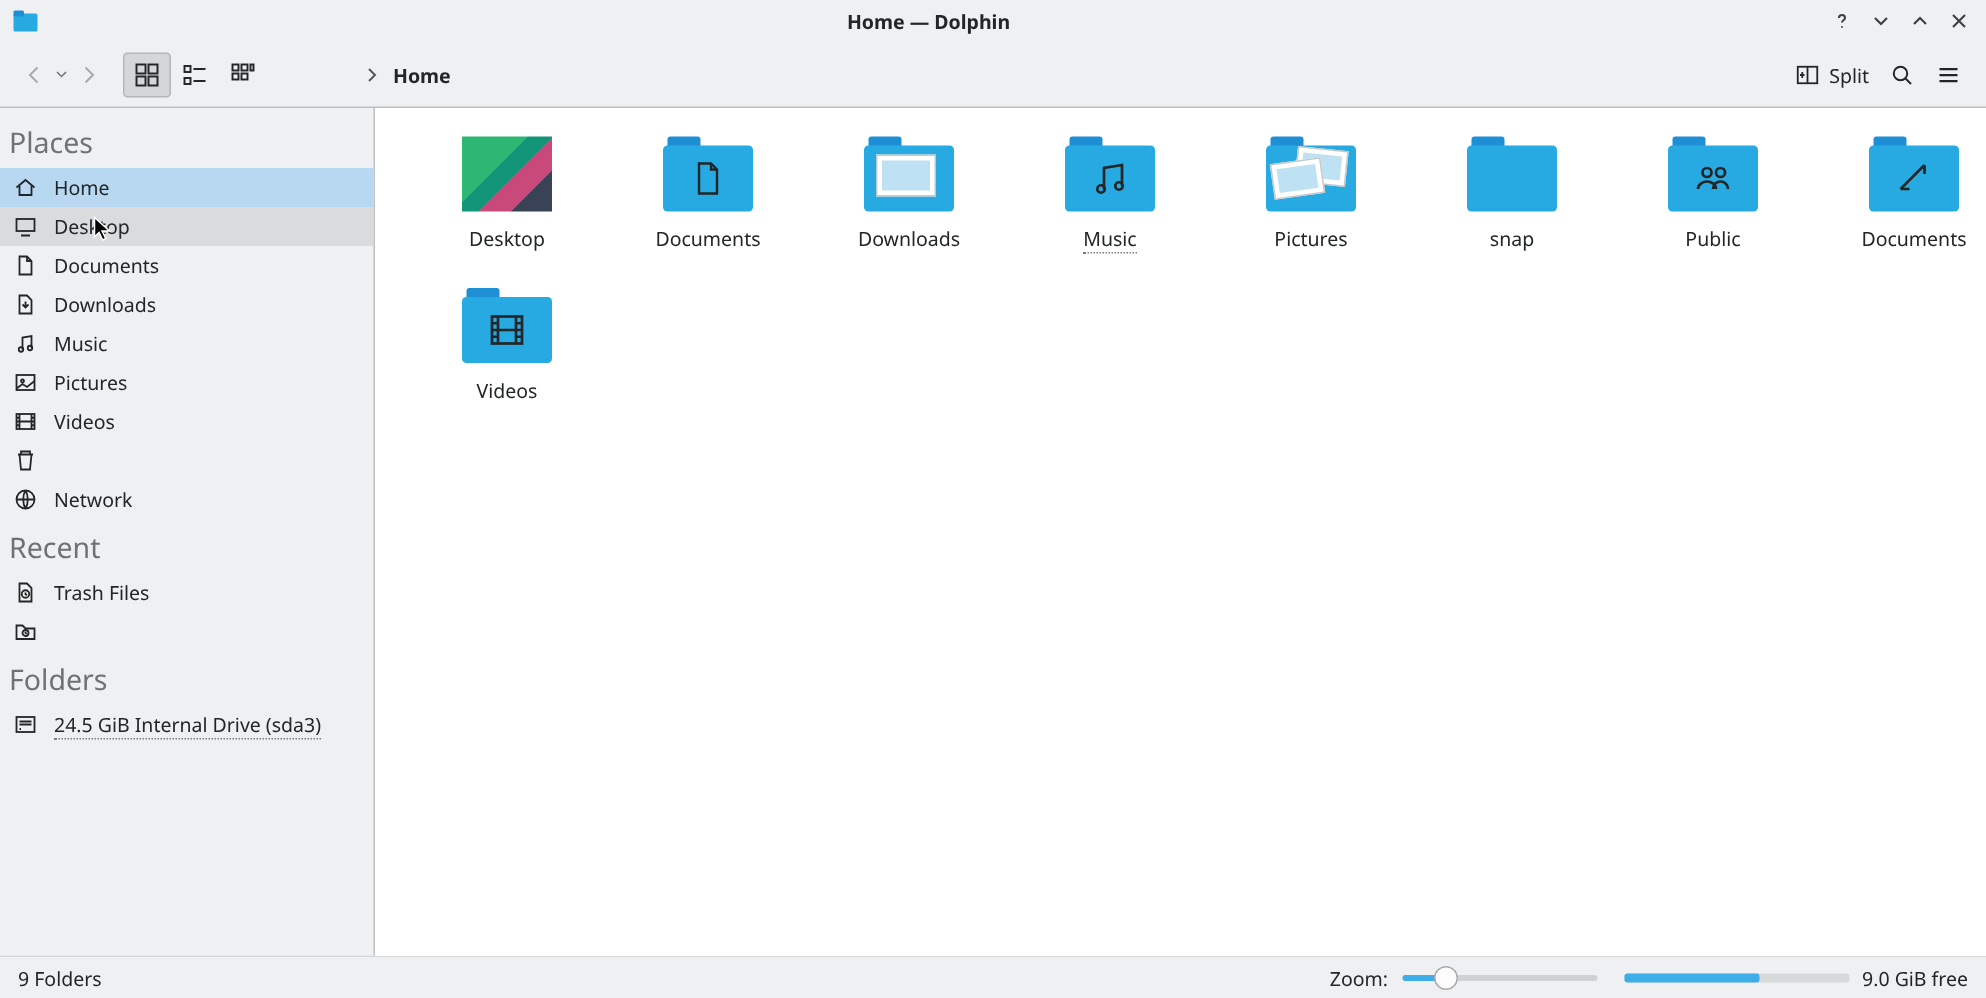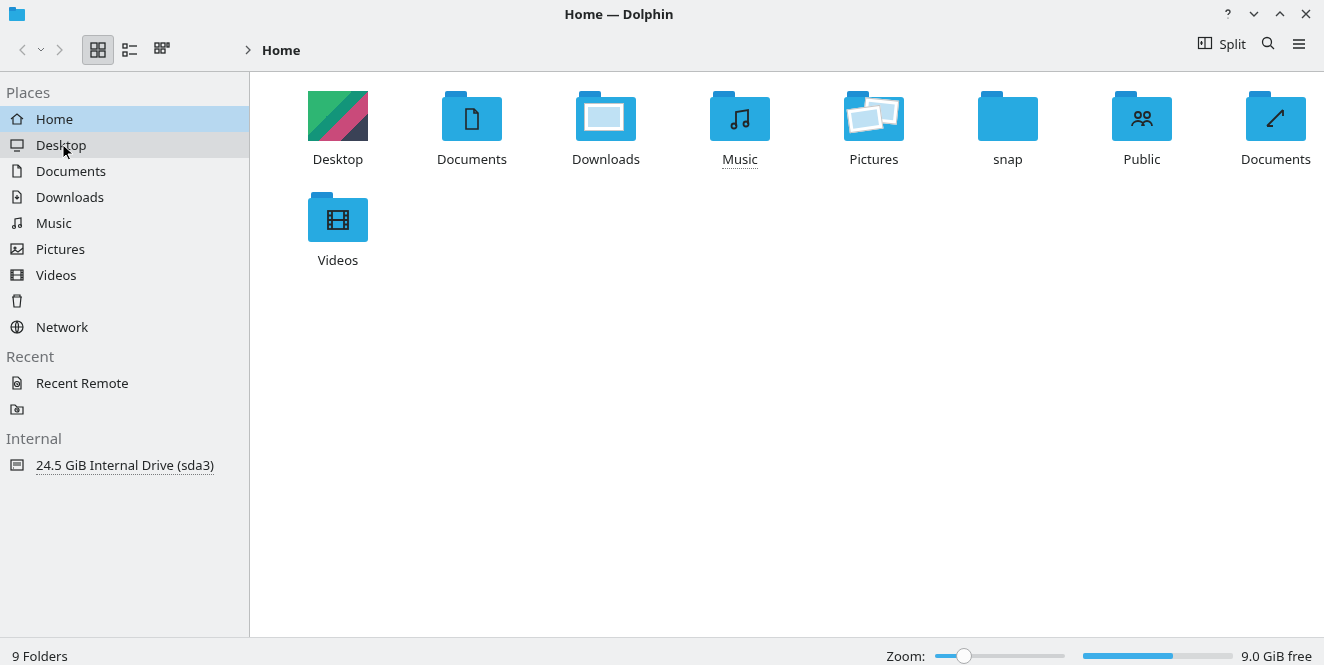--- a/index.html
+++ b/index.html
@@ -18,29 +18,29 @@
 .nav-btn{width:26px;height:30px;display:flex;align-items:center;justify-content:center;border-radius:3px;cursor:pointer}
 .nav-btn.disabled svg{opacity:.35}
 .drop-caret{width:10px;height:30px;display:flex;align-items:center;justify-content:center;cursor:pointer}
 .view-group{display:flex;margin-left:10px}
 .view-btn{width:32px;height:30px;display:flex;align-items:center;justify-content:center;border:1px solid transparent;border-radius:3px;cursor:pointer}
 .view-btn.active{background:#d4d6d8;border-color:#b3b5b7}
 .crumb{display:flex;align-items:center;margin-left:60px}
 .crumb .chevron{width:20px;height:30px;display:flex;align-items:center;justify-content:center}
 .crumb .loc{font-weight:700;padding:0 4px}
 .tb-spacer{flex:1}
-.tb-item{display:flex;align-items:flex-start;height:30px;padding:0 6px;margin-left:2px;cursor:pointer;border-radius:3px}
+.tb-item{display:flex;align-items:center;height:30px;padding:0 6px;margin-left:2px;cursor:pointer;border-radius:3px}
 .tb-item span.lbl{margin-left:6px}
 
 
 .main{display:flex;height:calc(665px - 28px - 44px - 28px)}
 
 
 .sidebar{width:250px;background:#eff0f1;border-right:1px solid #bcbebf;padding-top:4px;overflow:hidden}
-.side-head{padding:6px 18px 4px 6px;color:#6e7175;font-size:15px}
+.side-head{padding:6px 18px 4px 6px;color:#6e7175;font-size:19px}
 .side-item{display:flex;align-items:center;height:26px;padding:0 8px;cursor:pointer}
 .side-item.active{background:#b7d8f0}
 .side-item.hover{background:#d9dbdd}
 .side-item .icon{width:18px;display:flex;justify-content:center;margin-right:10px}
 .side-item .label{flex:1;white-space:nowrap;overflow:hidden;text-overflow:ellipsis}
 .side-item.dotted .label{border-bottom:1px dotted #7a7c7e;display:inline-block;flex:0 0 auto}
 
 
 .content{flex:1;background:#ffffff;overflow:auto;padding:16px 28px}
 .grid{display:grid;grid-template-columns:repeat(8,120px);column-gap:14px;row-gap:20px}
@@ -57,21 +57,21 @@
 .folder .glyph svg{color:#1678b3}
 
 
 .desktop-thumb{width:60px;height:50px;background:linear-gradient(135deg,#2eb673 0 40%,#13957a 40% 55%,#c94a7a 55% 75%,#3a4256 75% 100%)}
 
 
 .photo{position:absolute;background:#fff;border:1px solid #c6c7c8}
 .photo::after{content:"";position:absolute;inset:3px;background:#bfe1f4}
 
 
-.statusbar{height:28px;display:flex;align-items:flex-end;padding:0 12px;background:#eff0f1;border-top:1px solid #d4d6d8}
+.statusbar{height:28px;display:flex;align-items:center;padding:0 12px;background:#eff0f1;border-top:1px solid #d4d6d8}
 .statusbar .spacer{flex:1}
 .zoom{display:flex;align-items:center}
 .zoom .track{position:relative;width:130px;height:4px;background:#cfd1d3;border-radius:2px;margin:0 10px}
 .zoom .fill{position:absolute;left:0;top:0;height:4px;width:22%;background:#3daee9;border-radius:2px}
 .zoom .knob{position:absolute;left:22%;top:50%;transform:translate(-50%,-50%);width:16px;height:16px;border-radius:50%;background:#fcfcfc;border:1px solid #a9abad}
 .cap{display:flex;align-items:center}
 .cap .bar{position:relative;width:150px;height:6px;background:#d7d9da;border-radius:2px;margin:0 8px}
 .cap .bar .fill{position:absolute;left:0;top:0;height:6px;width:60%;background:#3daee9;border-radius:2px}
 
 
@@ -275,32 +275,32 @@
       </div>
       <div class="side-head">Recent</div>
       <div class="side-item">
         <div class="icon">
           <svg width="16" height="16" viewBox="0 0 16 16" fill="none" stroke="#232627" stroke-width="1.2">
             <path d="M4 2h5l3 3v9H4z"></path>
             <circle cx="8" cy="9" r="2.5"></circle>
             <path d="M8 8v1.2l1 .6"></path>
           </svg>
         </div>
-        <div class="label">Recent Remote</div>
+        <div class="label">Trash Files</div>
       </div>
       <div class="side-item">
         <div class="icon">
           <svg width="16" height="16" viewBox="0 0 16 16" fill="none" stroke="#232627" stroke-width="1.2">
             <path d="M2 4v9h12V6H8L6 4z"></path>
             <circle cx="8" cy="9" r="2"></circle>
             <path d="M8 8v1l.8.5"></path>
           </svg>
         </div>
       </div>
-      <div class="side-head">Internal</div>
+      <div class="side-head">Folders</div>
       <div class="side-item dotted">
         <div class="icon">
           <svg width="16" height="16" viewBox="0 0 16 16" fill="none" stroke="#232627" stroke-width="1.2">
             <rect x="2" y="3" width="12" height="10"></rect>
             <path d="M4 11h1M4 6h8M4 8h8"></path>
           </svg>
         </div>
         <div class="label">24.5 GiB Internal Drive (sda3)</div>
       </div>
     </div>

